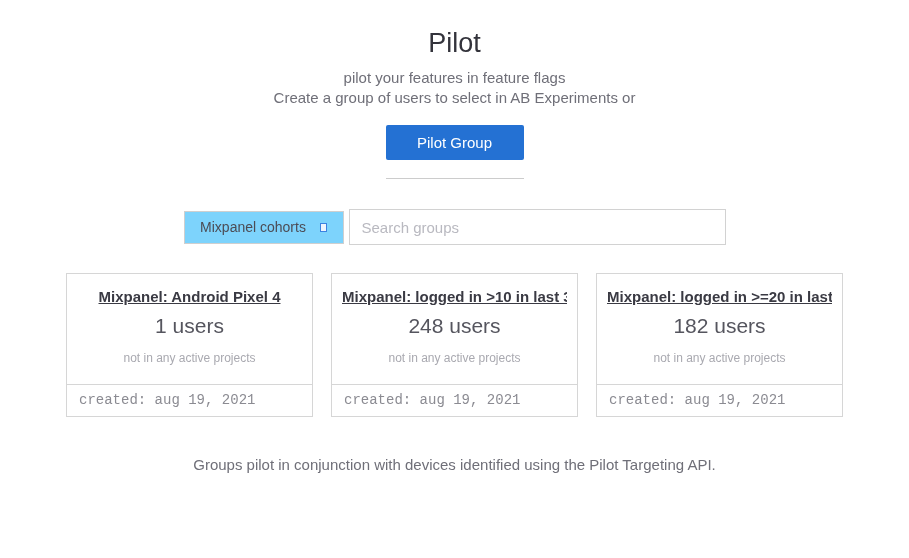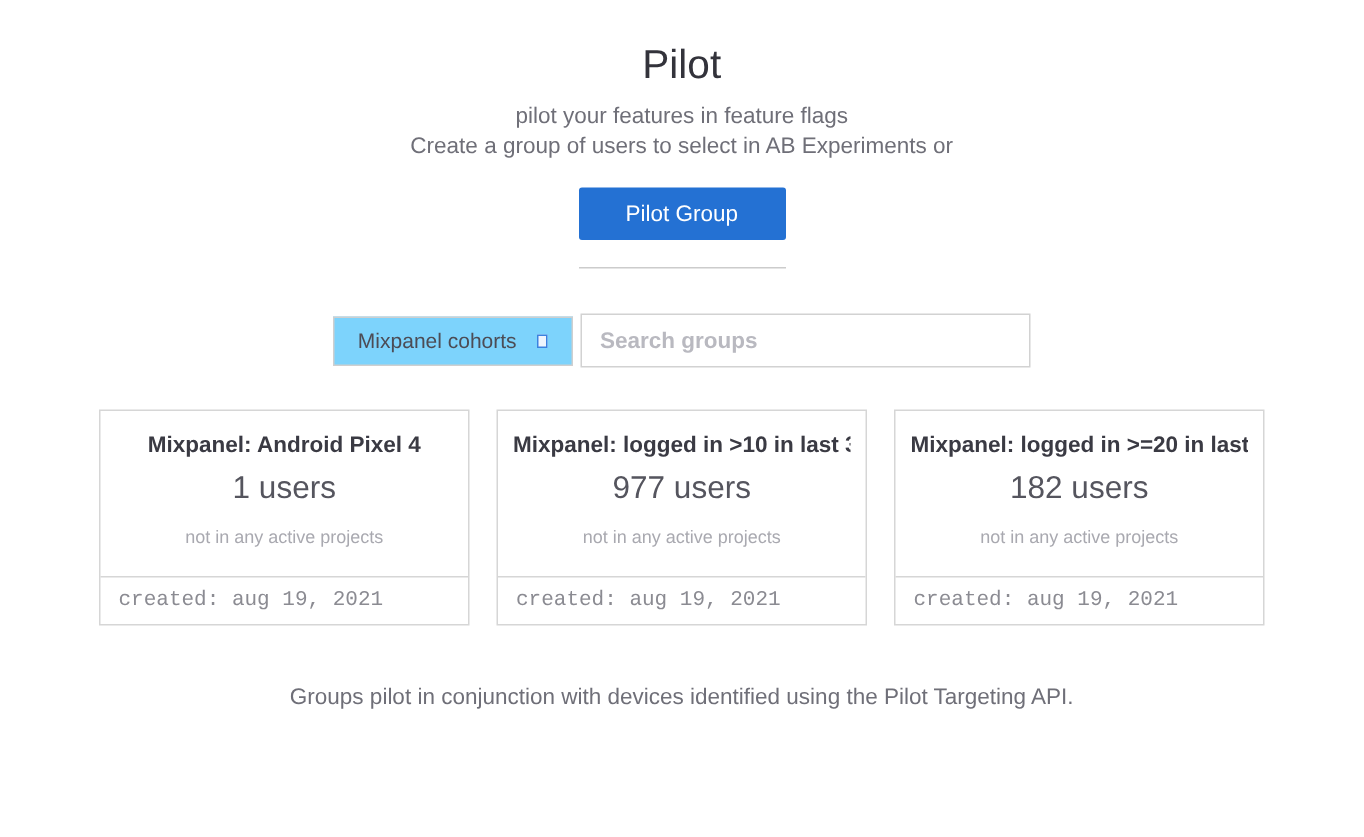--- a/index.html
+++ b/index.html
@@ -68,29 +68,28 @@
     margin-right: 5px;
   }
   .dropdown-box-icon {
     display: inline-block;
     width: 7px;
     height: 9px;
     border: 1px solid #3b82e0;
     background: #eef4fd;
   }
   .search-input {
-    width: 300px;
+    width: 377px;
     height: 36px;
     border: 1px solid #d2d2d2;
     font-size: 15px;
     font-family: "Liberation Sans", sans-serif;
     color: #44444c;
     padding: 0 12px;
     outline: none;
-    font-weight: bold;
   }
   .search-input::placeholder { color: #b9b9c0; }
 
   .cards-row {
     margin-top: 28px;
     display: flex;
     justify-content: center;
     gap: 18px;
   }
   .group-card {
@@ -108,20 +107,21 @@
     text-align: center;
     overflow: hidden;
   }
   .card-title {
     font-size: 15px;
     font-weight: bold;
     color: #3a3a43;
     white-space: nowrap;
     overflow: hidden;
     line-height: 19px;
+    text-decoration: underline;
   }
   .card-users {
     margin-top: 7px;
     font-size: 21px;
     color: #55555e;
     line-height: 26px;
   }
   .card-note {
     margin-top: 10px;
     font-size: 12px;
@@ -187,21 +187,21 @@
         <div class="card-title">Mixpanel: Android Pixel 4</div>
         <div class="card-users">1 users</div>
         <div class="card-note">not in any active projects</div>
       </div>
       <div class="card-footer">created: aug 19, 2021</div>
     </div>
 
     <div class="group-card">
       <div class="card-body">
         <div class="card-title">Mixpanel: logged in &gt;10 in last 30 ...</div>
-        <div class="card-users">977 users</div>
+        <div class="card-users">248 users</div>
         <div class="card-note">not in any active projects</div>
       </div>
       <div class="card-footer">created: aug 19, 2021</div>
     </div>
 
     <div class="group-card">
       <div class="card-body">
         <div class="card-title">Mixpanel: logged in &gt;=20 in last 30...</div>
         <div class="card-users">182 users</div>
         <div class="card-note">not in any active projects</div>

